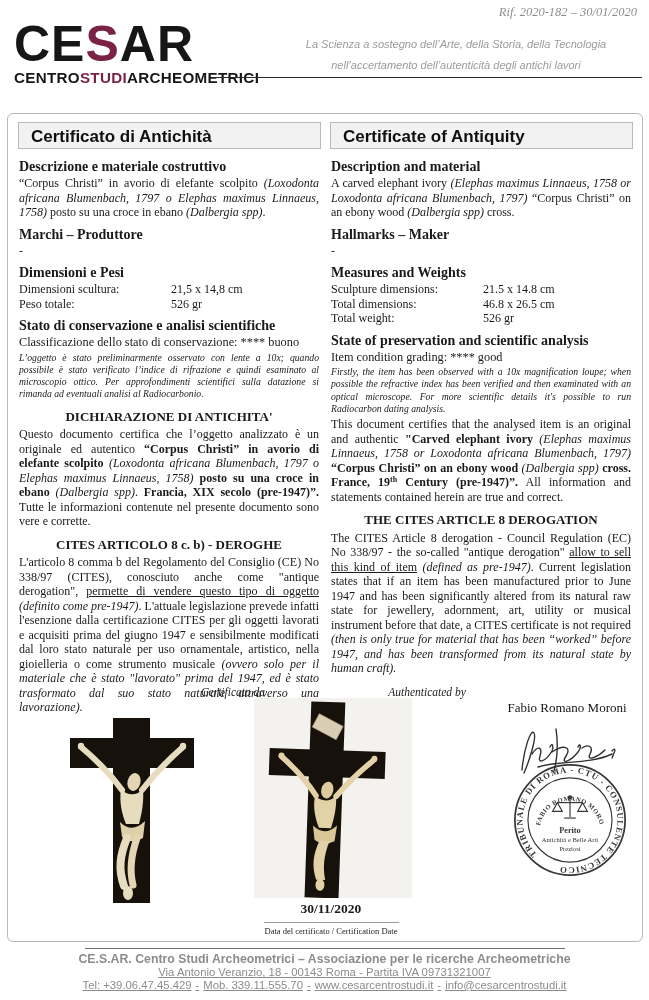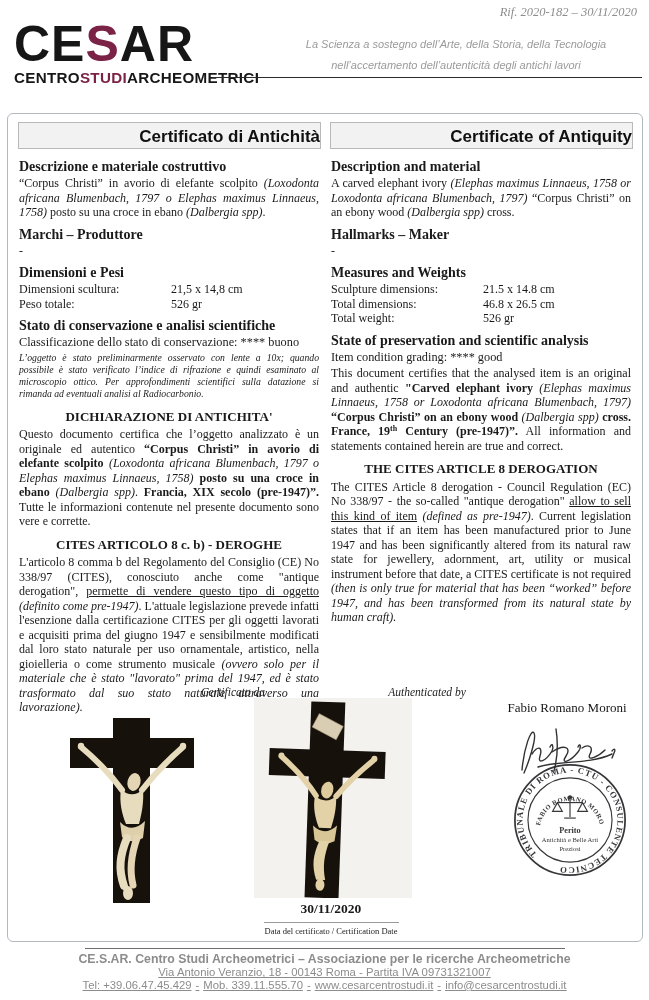--- a/index.html
+++ b/index.html
@@ -14,21 +14,21 @@
   .lk{color:#161616;}
   .lm{color:#7b2346;}
   .tagline{position:absolute;top:34px;left:272px;width:368px;text-align:center;
            font:italic 11px/21px "Liberation Sans",sans-serif;color:#9b9b9b;}
   .tagline-rule{position:absolute;top:77px;left:212px;width:430px;border-top:1.6px solid #2b2b2b;}
 
   
   .cert{position:absolute;left:7px;top:113px;width:634px;height:827px;
         border:1px solid #b2b8bf;border-radius:6px;background:#ffffff;}
   .col-head{position:absolute;top:8px;height:27px;width:303px;background:#f2f2f2;border:1px solid #b9b9b9;
-            font:bold 17px/27px "Liberation Sans",sans-serif;text-align:right;color:#101010;box-sizing:border-box;}
+            font:bold 17px/27px "Liberation Sans",sans-serif;text-align:left;color:#101010;box-sizing:border-box;padding-left:12px;}
   .col-head.hl{left:10px;}
   .col-head.hr{left:322px;}
 
   .col{position:absolute;top:46px;width:300px;font-size:12px;line-height:14.5px;text-align:justify;}
   .colL{left:11px;}
   .colR{left:323px;}
   .col h3{font-size:14px;font-weight:bold;margin:8px 0 2px;text-align:left;line-height:14px;}
   .col h3.first{margin-top:0;}
   .col p{margin:0 0 2px;}
   .dash{margin:0;}
@@ -68,21 +68,21 @@
   .f2,.f3{font-size:11.3px;line-height:13px;text-decoration:underline;}
   .footer a{color:#8c8c8c;text-decoration:none;}
   .footer a.u{text-decoration:underline;}
   .fsep{padding:0 4px;}
 </style>
 </head>
 <body>
 
 <div id="page">
 
-  <div class="ref">Rif. 2020-182 – 30/11/2020</div>
+  <div class="ref">Rif. 2020-182 – 30/01/2020</div>
 
   <div class="logo">
     <div class="logo-main"><span class="lk">CE</span><span class="lm">S</span><span class="lk">AR</span></div>
     <div class="logo-sub"><span class="lk">CENTRO</span><span class="lm">STUDI</span><span class="lk">ARCHEOMETRICI</span></div>
   </div>
 
   <div class="tagline">
     <div>La Scienza a sostegno dell’Arte, della Storia, della Tecnologia</div>
     <div>nell’accertamento dell’autenticità degli antichi lavori</div>
   </div>
@@ -133,20 +133,21 @@
             <span class="dim-label">Total dimensions:</span>
             <span>46.8 x 26.5 cm</span>
           </div>
         <div class="dim-row">
             <span class="dim-label">Total weight:</span>
             <span>526 gr</span>
           </div>
       </div>
       <h3>State of preservation and scientific analysis</h3>
       <p class="cond">Item condition grading: **** good</p>
+      <p class="note">Firstly, the item has been observed with a 10x magnification loupe; when possible the refractive index has been verified and then examinated with an optical microscope. For more scientific details it's possible to run Radiocarbon dating analysis.</p>
       <p><span>This document certifies that the analysed item is an original and authentic </span><span class="rb">"Carved elephant ivory </span><span class="ri">(Elephas maximus Linnaeus, 1758 or Loxodonta africana Blumenbach, 1797)</span><span class="rb"> “Corpus Christi” on an ebony wood </span><span class="ri">(Dalbergia spp)</span><span class="rb"> cross. France, 19</span><sup class="rb">th</sup><span class="rb"> Century (pre-1947)”.</span><span> All information and statements contained herein are true and correct.</span></p>
       <div class="chead">THE CITES ARTICLE 8 DEROGATION</div>
       <p><span>The CITES Article 8 derogation - Council Regulation (EC) No 338/97 - the so-called "antique derogation" </span><span class="ru">allow to sell this kind of item</span><span> </span><span class="ri">(defined as pre-1947)</span><span>. Current legislation states that if an item has been manufactured prior to June 1947 and has been significantly altered from its natural raw state for jewellery, adornment, art, utility or musical instrument before that date, a CITES certificate is not required </span><span class="ri">(then is only true for material that has been “worked” before 1947, and has been transformed from its natural state by human craft).</span></p>
     </div>
 
     <div class="bottom">
       <div class="sig-label lab-it">Certificato da</div>
       <div class="sig-label lab-en">Authenticated by</div>
 
       <svg class="photo photo1" width="175" height="190" viewBox="0 0 175 190">

